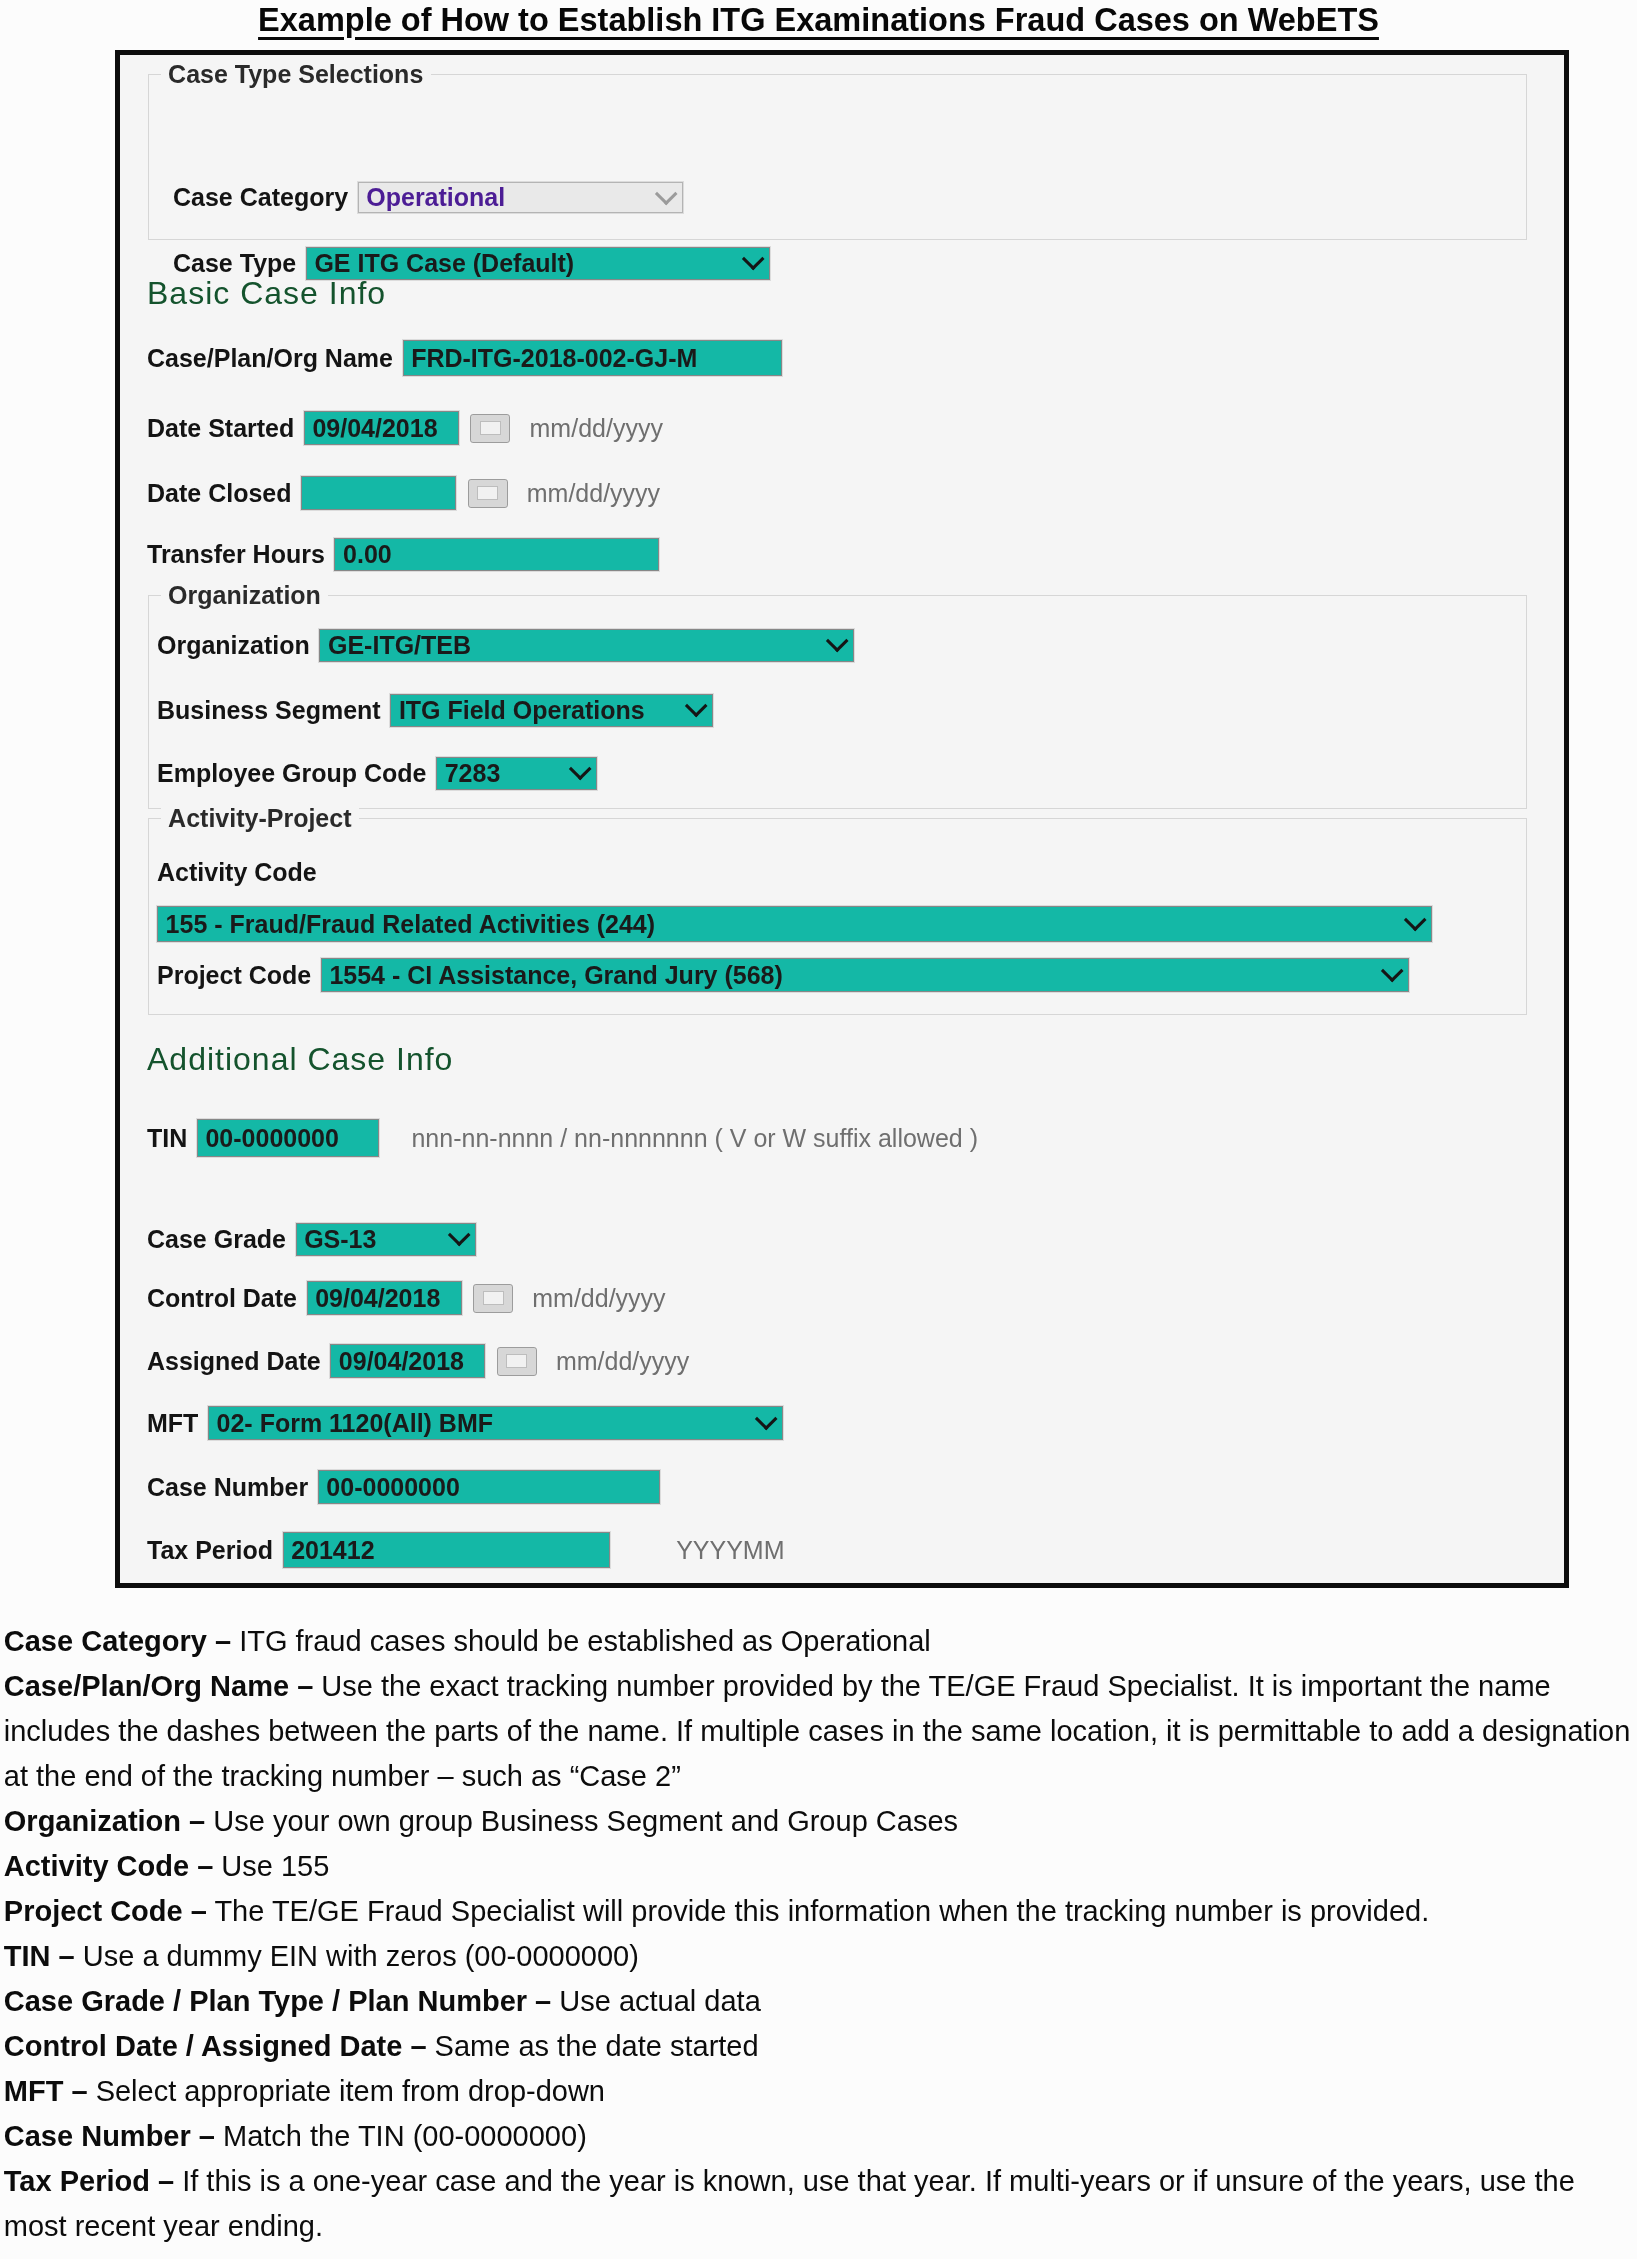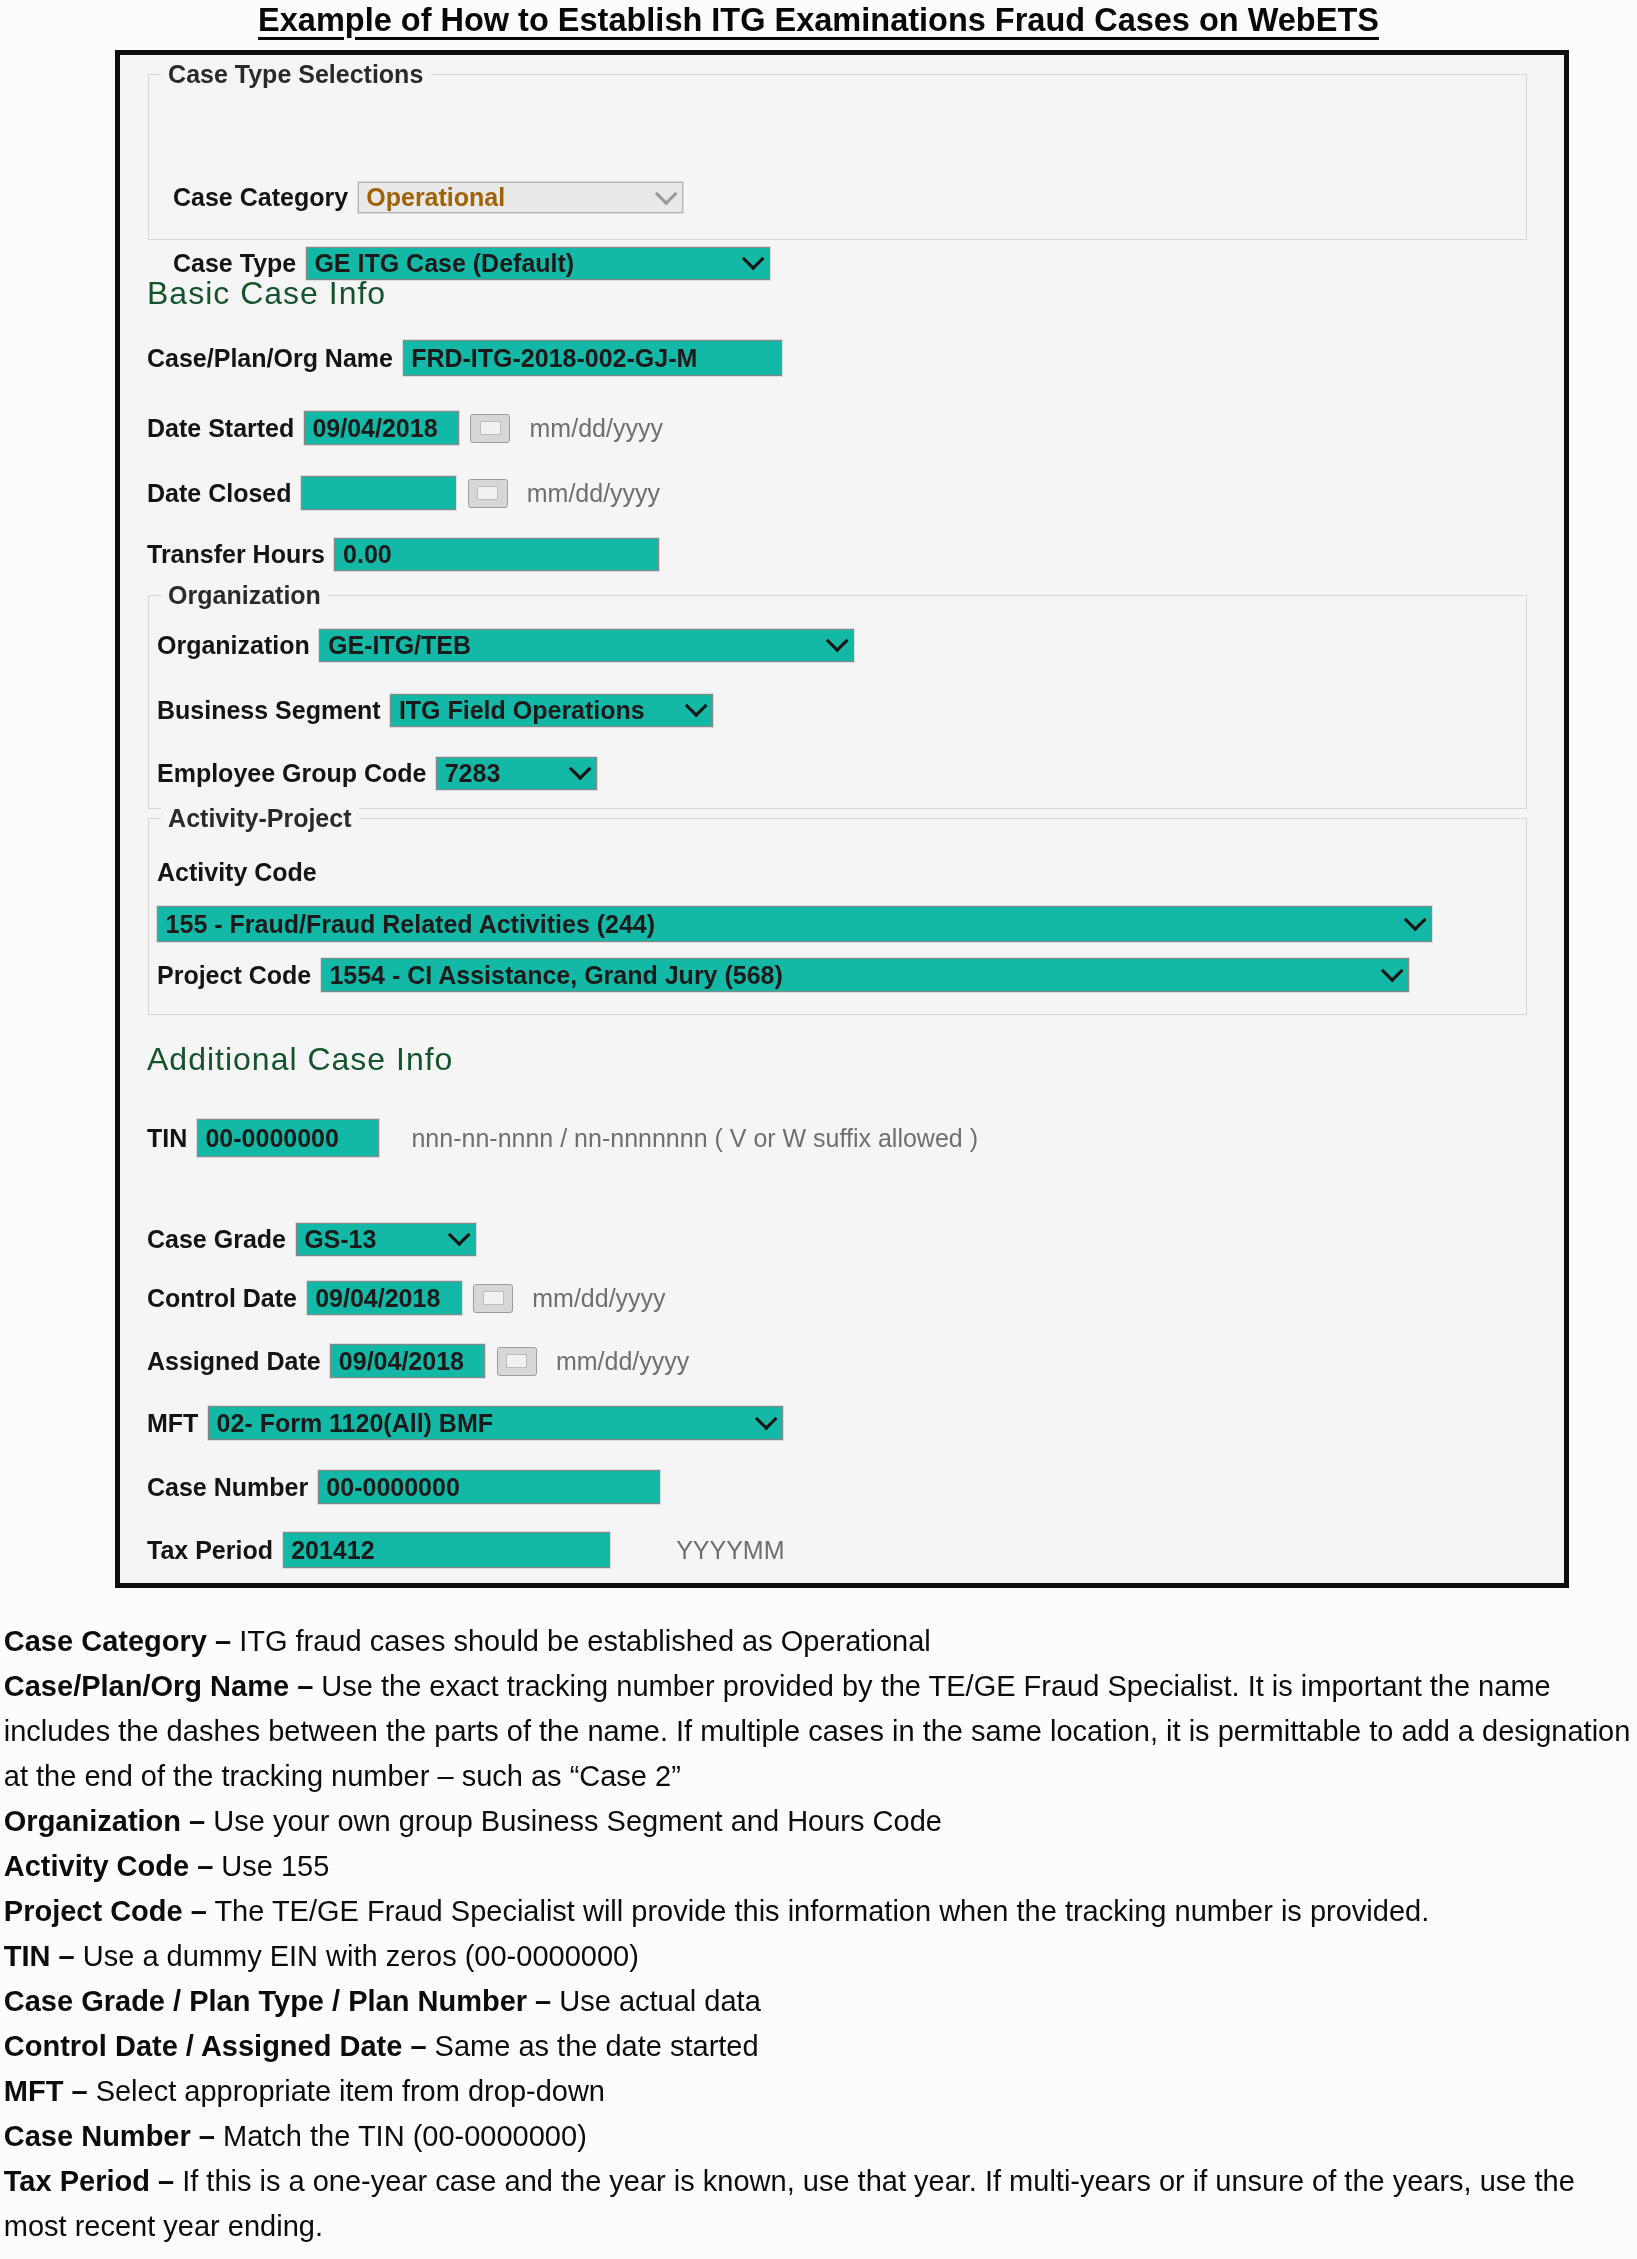--- a/index.html
+++ b/index.html
@@ -28,21 +28,21 @@
     display:flex;align-items:center;box-sizing:border-box;
     background:#14b8a6;border:1.9px solid #878787;box-shadow:0 0 0 1px #dcdcdc;
     padding:0 7.6px;font-size:25px;font-weight:700;color:#1a1a1a;
     white-space:nowrap;overflow:hidden;flex:none;
   }
   .select .val{overflow:hidden;text-overflow:clip;}
   .chev{
     width:13.4px;height:13.4px;border:solid #151515;border-width:0 3.8px 3.8px 0;
     transform:rotate(45deg);margin-left:auto;margin-top:-7.6px;flex:none;
   }
-  .select.disabled{background:#e9e9e9;color:#a16207;border-color:#b4b4b4;gap:16px;}
+  .select.disabled{background:#e9e9e9;color:#4c1d95;border-color:#b4b4b4;gap:16px;}
   .select.disabled .chev{border-color:#9b9b9b;}
   .hint{color:#6f6f6f;font-size:25px;font-weight:400;white-space:nowrap;margin-left:9.6px;}
   .calbtn{
     width:40px;height:29px;background:#d7d7d7;border:1.9px solid #9c9c9c;border-radius:2.9px;
     display:flex;align-items:center;justify-content:center;margin-left:1.9px;flex:none;box-sizing:border-box;
   }
   .cal{width:19px;height:11.5px;background:#f1f1f1;border:1px solid #bdbdbd;}
   .notes{
     position:absolute;left:3.8px;right:1.9px;top:1619px;
     font-size:29px;line-height:45px;color:#0c0c0c;font-weight:400;
@@ -217,21 +217,21 @@
       <span>201412</span>
     </div>
     <span class="hint" style="margin-left:57px;">YYYYMM</span>
   </div>
 
 </div>
 
 <div class="notes">
   <p><span class="term">Case Category –</span><span> ITG fraud cases should be established as Operational</span></p>
   <p><span class="term">Case/Plan/Org Name –</span><span> Use the exact tracking number provided by the TE/GE Fraud Specialist. It is important the name includes the dashes between the parts of the name. If multiple cases in the same location, it is permittable to add a designation at the end of the tracking number – such as “Case 2”</span></p>
-  <p><span class="term">Organization –</span><span> Use your own group Business Segment and Hours Code</span></p>
+  <p><span class="term">Organization –</span><span> Use your own group Business Segment and Group Cases</span></p>
   <p><span class="term">Activity Code –</span><span> Use 155</span></p>
   <p><span class="term">Project Code –</span><span> The TE/GE Fraud Specialist will provide this information when the tracking number is provided.</span></p>
   <p><span class="term">TIN –</span><span> Use a dummy EIN with zeros (00-0000000)</span></p>
   <p><span class="term">Case Grade / Plan Type / Plan Number –</span><span> Use actual data</span></p>
   <p><span class="term">Control Date / Assigned Date –</span><span> Same as the date started</span></p>
   <p><span class="term">MFT –</span><span> Select appropriate item from drop-down</span></p>
   <p><span class="term">Case Number –</span><span> Match the TIN (00-0000000)</span></p>
   <p><span class="term">Tax Period –</span><span> If this is a one-year case and the year is known, use that year. If multi-years or if unsure of the years, use the most recent year ending.</span></p>
 </div>
 

